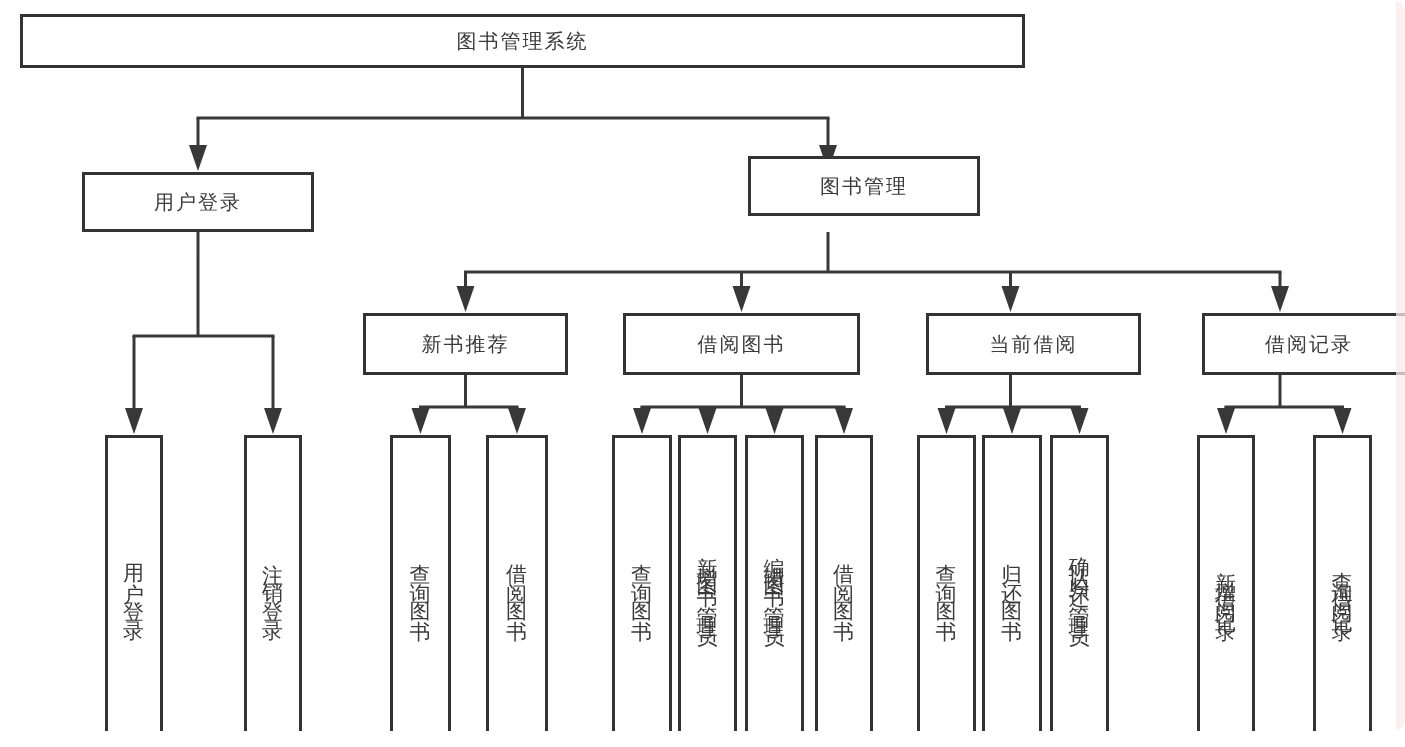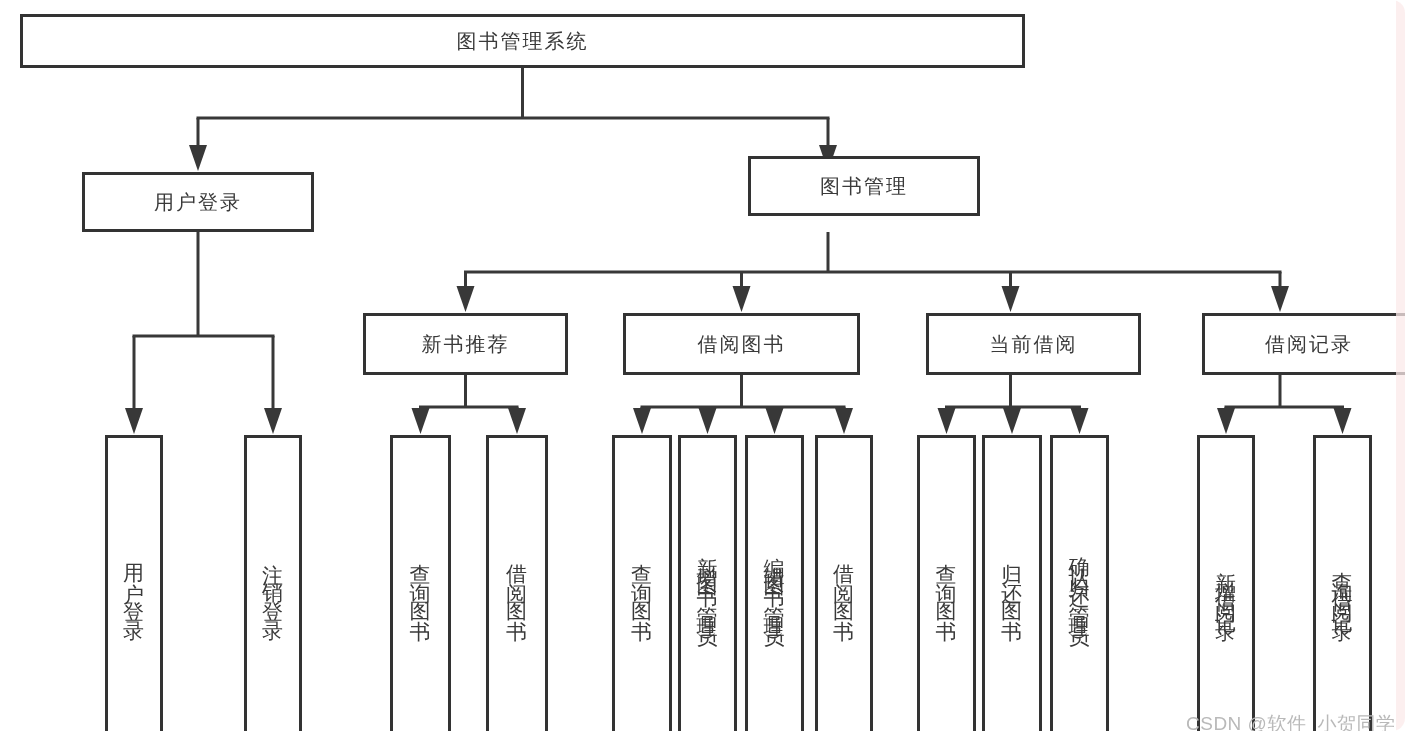--- a/index.html
+++ b/index.html
@@ -174,15 +174,14 @@
       <div class="node v tight" style="left: 1050px; top: 435px; width: 59px; height: 300px;">
         <span class="label">确认归还（管理员）</span>
       </div>
       <div class="node v tight" style="left: 1197px; top: 435px; width: 58px; height: 300px;">
         <span class="label">新增借阅记录</span>
       </div>
       <div class="node v tight" style="left: 1313px; top: 435px; width: 59px; height: 300px;">
         <span class="label">查询借阅记录</span>
       </div>
     </div>
-  <div class="watermark" style="color: rgb(185, 185, 185);">CSDN @软件_小贺同学</div>
   <div class="pink-strip"></div>
 </div>
 
 </body></html>

